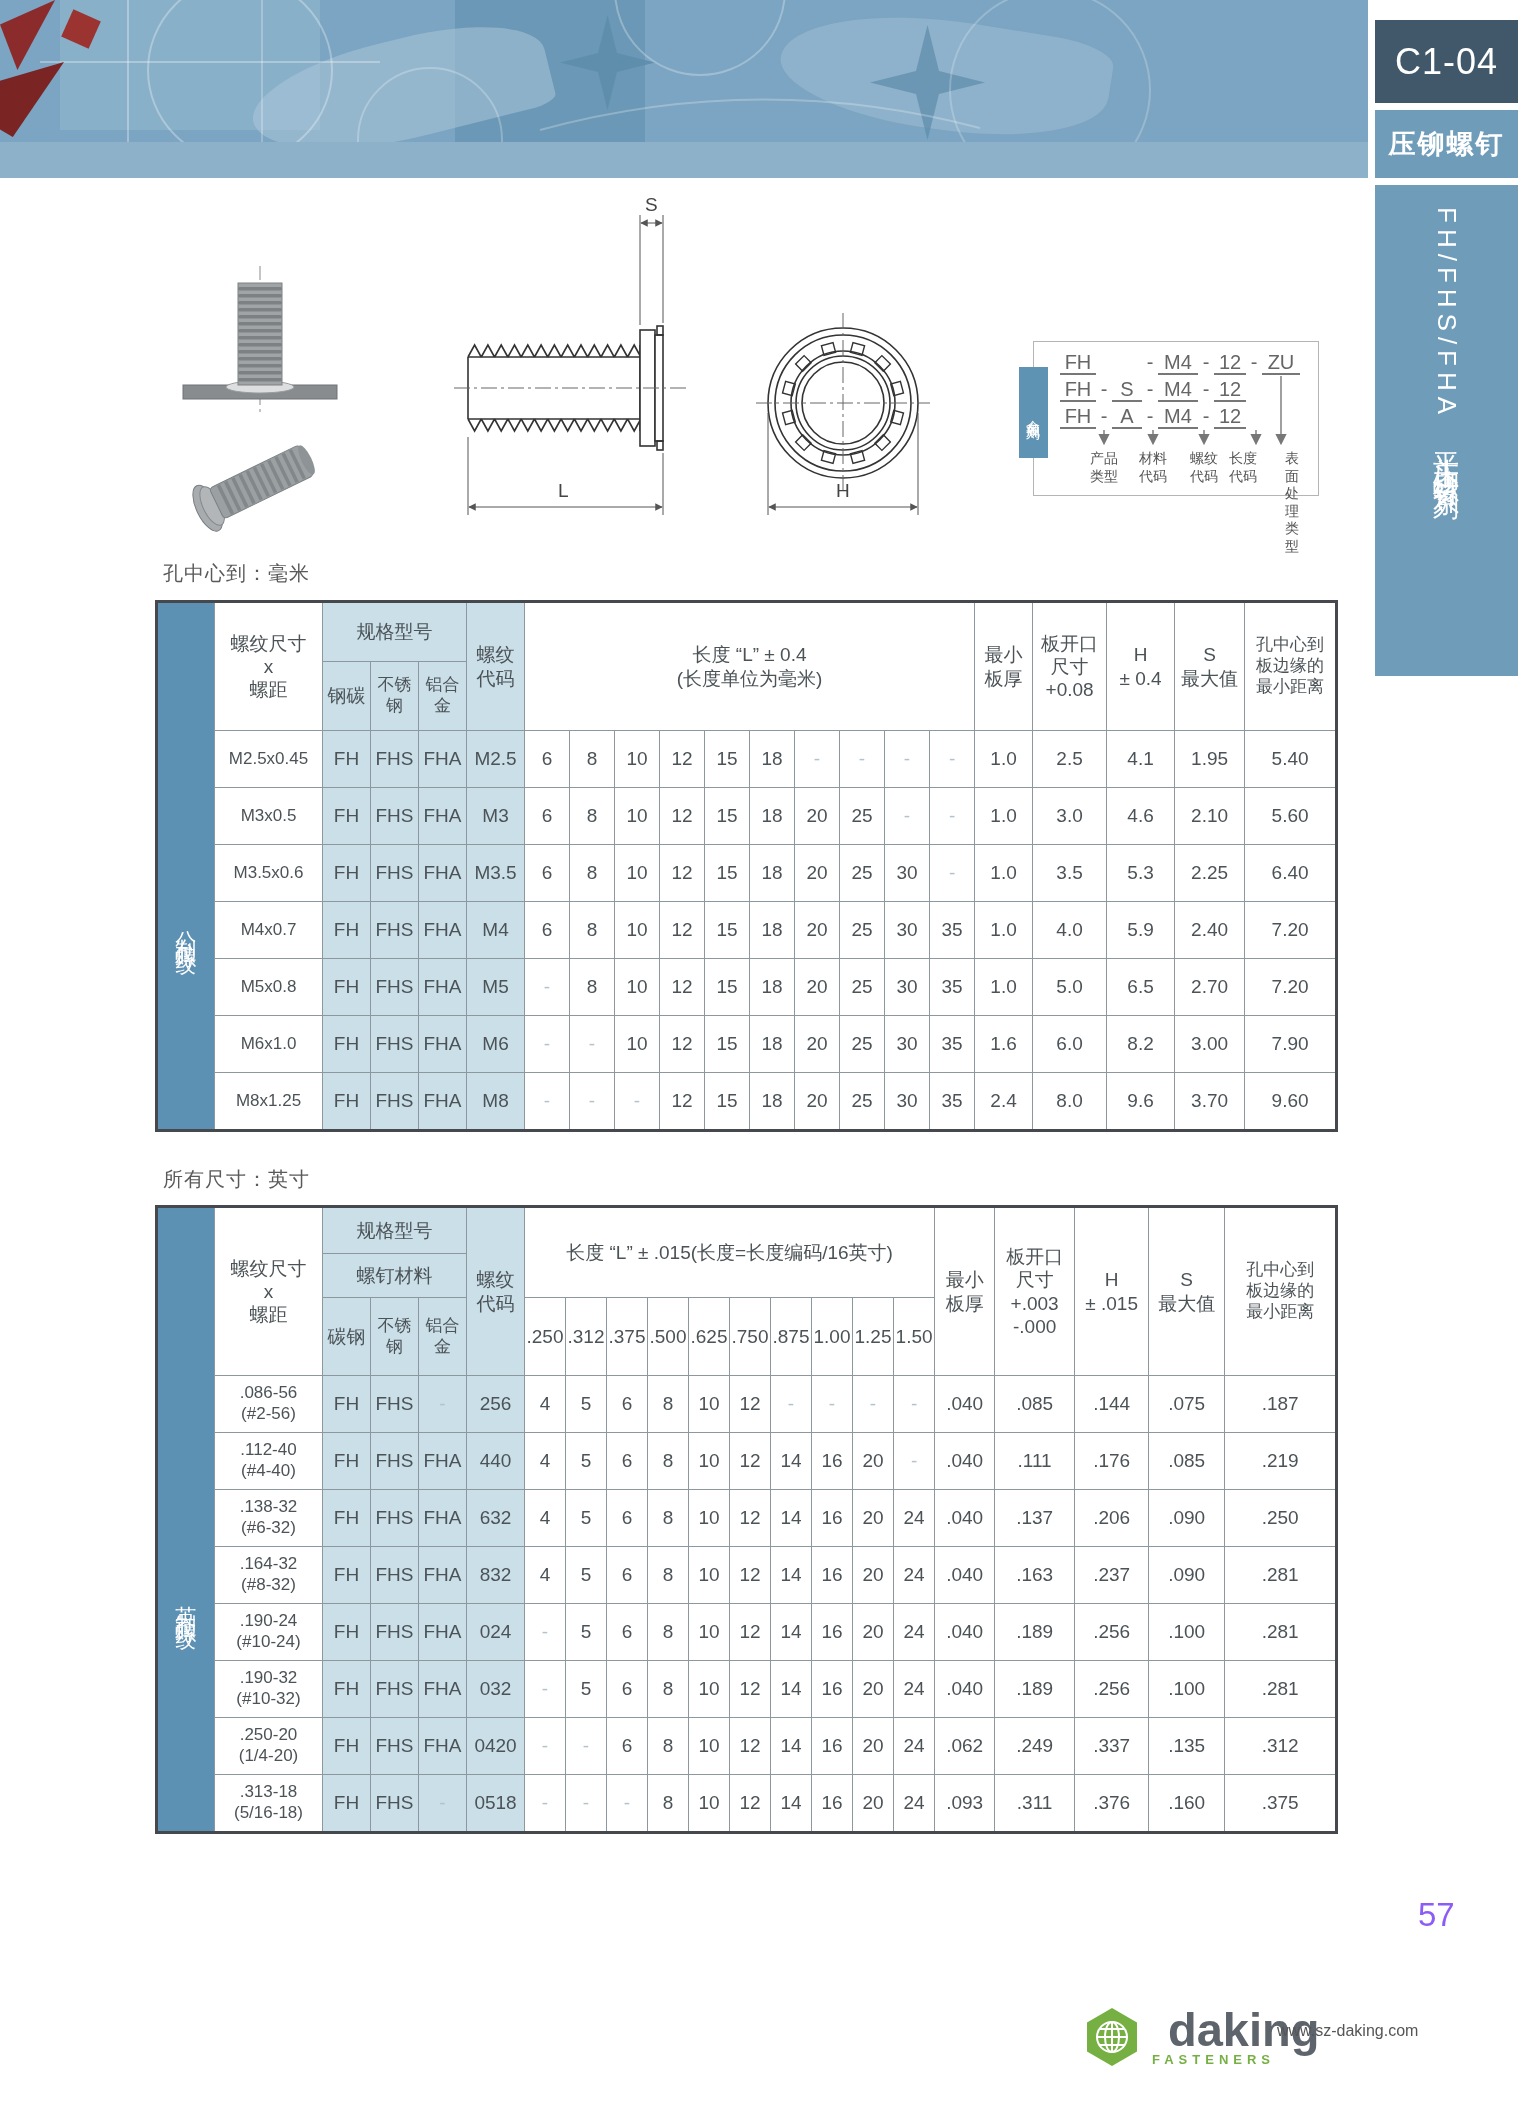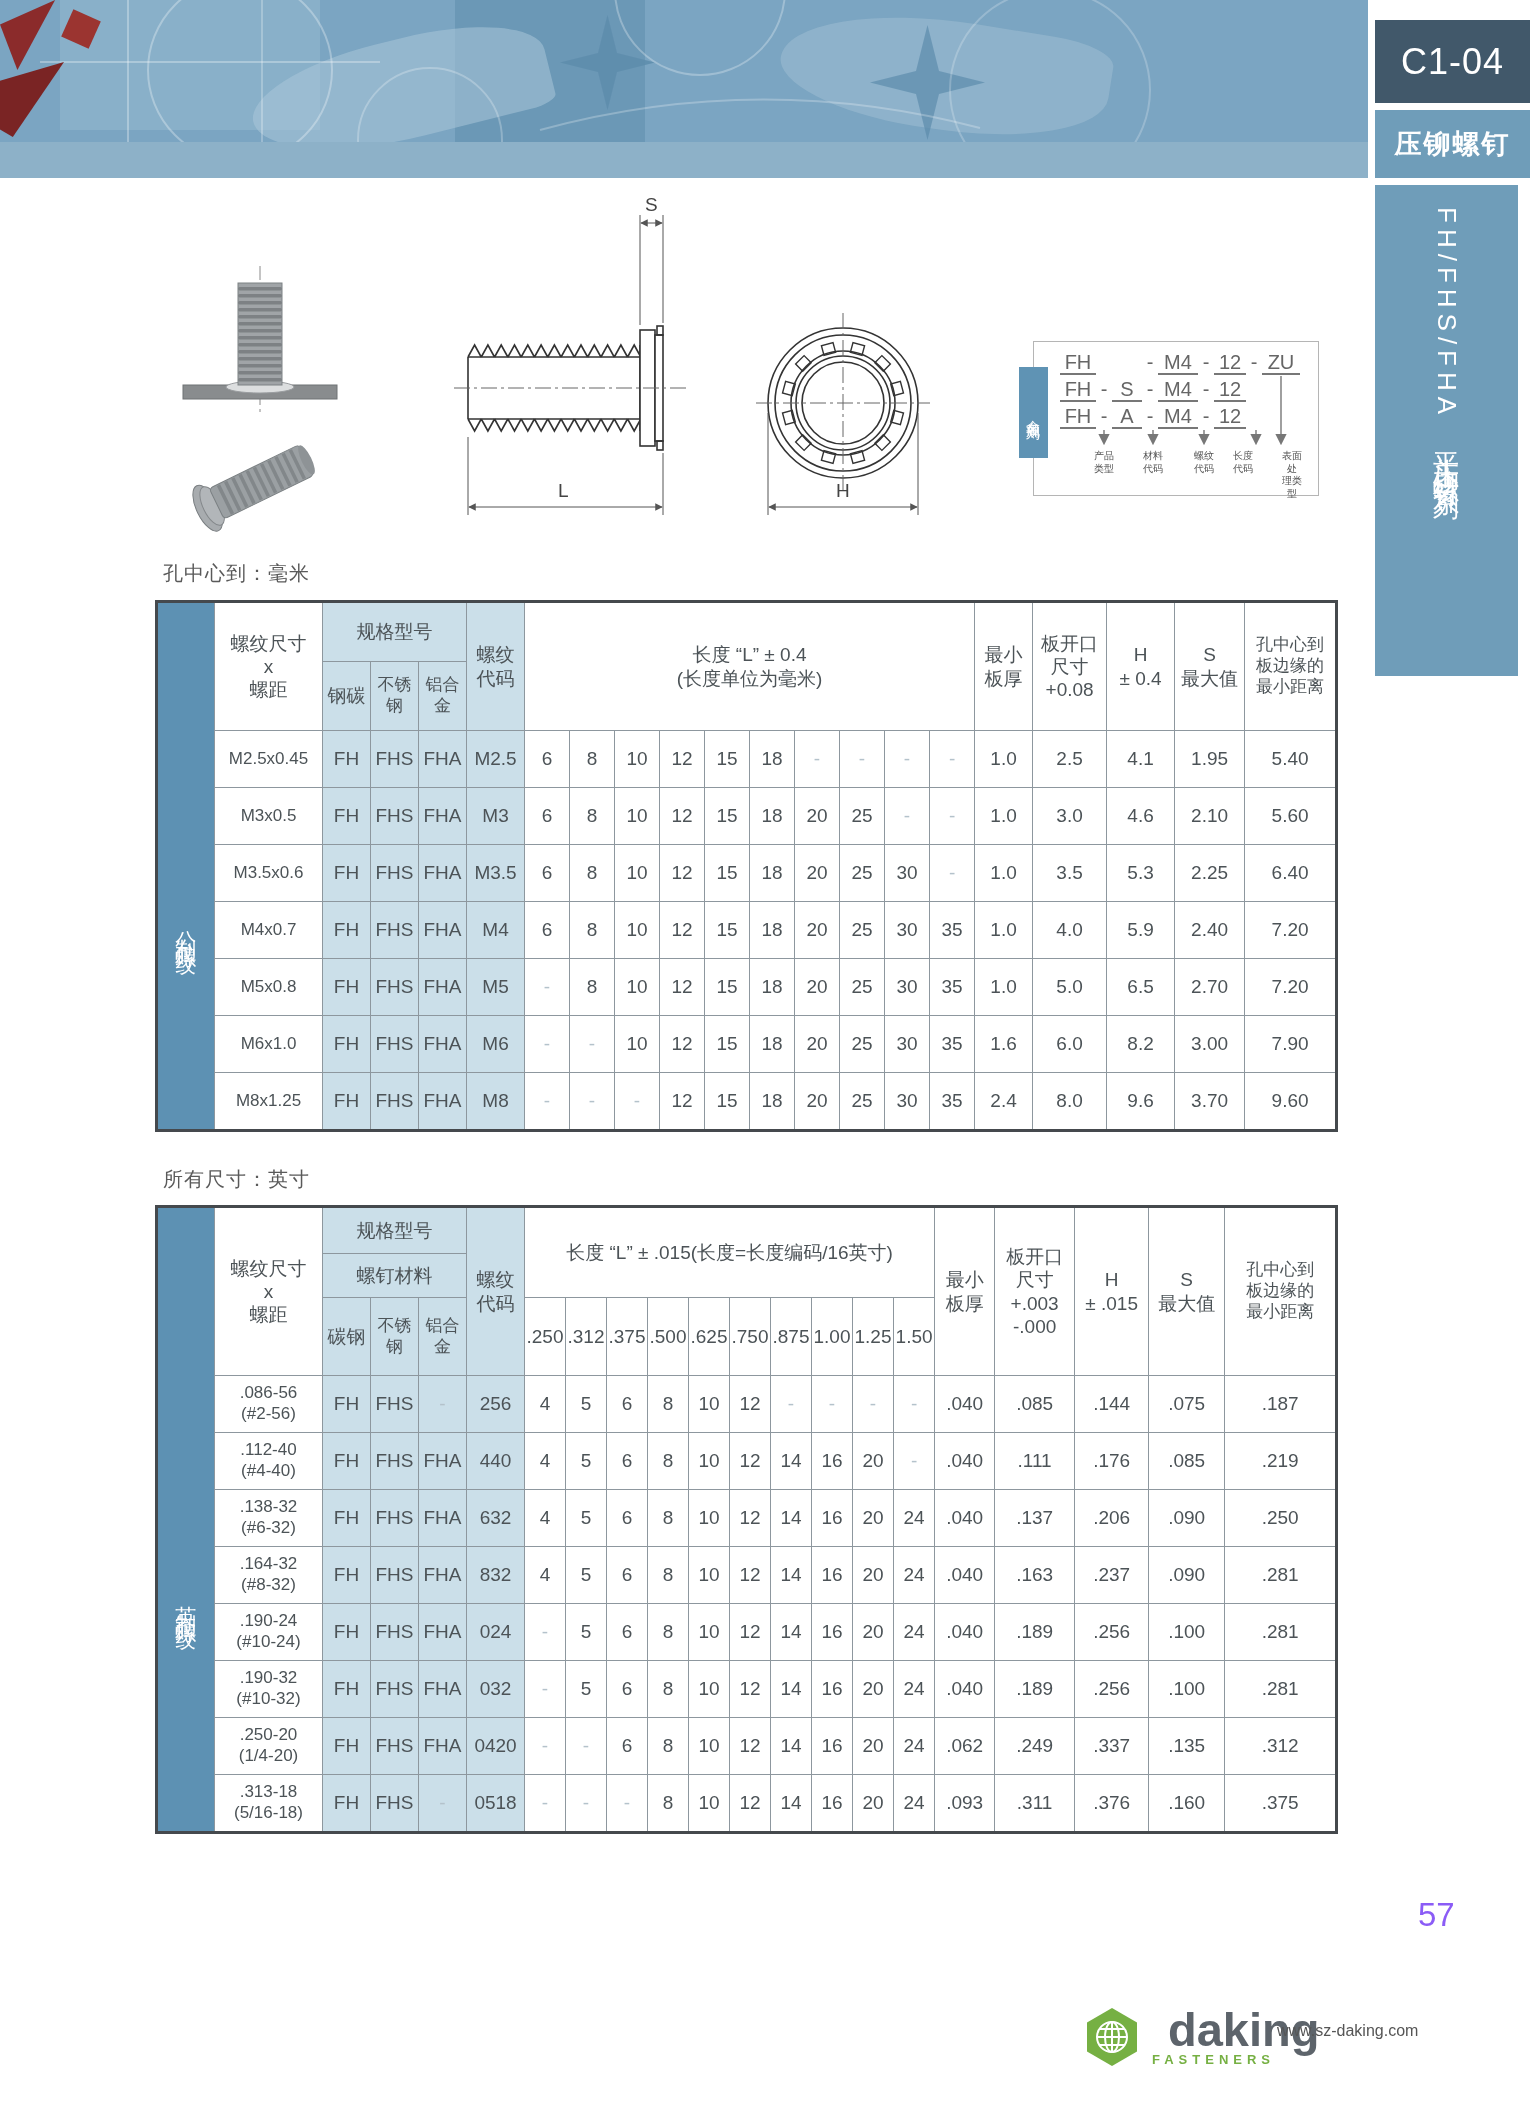--- a/index.html
+++ b/index.html
@@ -5,21 +5,21 @@
   html,body{margin:0;padding:0;background:#e8e8e8;}
   .page{position:relative;width:1530px;height:2126px;background:#ffffff;overflow:hidden;
         font-family:"Liberation Sans","DejaVu Sans",sans-serif;color:#4c5357;}
 
   
   .band{position:absolute;left:0;top:0;width:1368px;height:142px;background:#7ba5c2;overflow:hidden;}
   .band-strip{position:absolute;left:0;top:142px;width:1368px;height:36px;background:#8db1c8;}
   .shape{position:absolute;}
 
   
-  .tag{position:absolute;left:1375px;width:155px;display:flex;align-items:center;justify-content:center;color:#fff;}
+  .tag{position:absolute;left:1375px;width:143px;display:flex;align-items:center;justify-content:center;color:#fff;}
   .tag-code{top:20px;height:83px;background:#41586a;font-size:36px;letter-spacing:1px;}
   .tag-cat{top:110px;height:68px;background:#6f9db9;font-size:27px;font-weight:bold;letter-spacing:2px;}
   .side-tab{position:absolute;left:1375px;top:185px;width:143px;height:491px;background:#6f9db9;
             display:flex;justify-content:center;padding-top:22px;box-sizing:border-box;}
   .side-tab span{writing-mode:vertical-rl;color:#fff;font-size:26px;letter-spacing:6px;line-height:1;}
 
   
   .note{position:absolute;left:163px;font-size:20px;color:#5a5a5a;letter-spacing:1px;}
 
   
@@ -41,21 +41,21 @@
   .naming-tab{position:absolute;left:1019px;top:367px;width:29px;height:91px;background:#5f93b4;
               display:flex;align-items:center;justify-content:center;}
   .naming-tab span{writing-mode:vertical-rl;text-orientation:upright;color:#fff;font-size:14px;letter-spacing:2px;}
   .ncode-rows{position:absolute;left:26px;top:7px;width:248px;}
   .ncode-row{display:flex;height:27px;align-items:center;font-size:20px;color:#666;}
   .tok{display:inline-block;text-align:center;border-bottom:2px solid #777;line-height:22px;height:24px;box-sizing:border-box;}
   .tok.empty{border-bottom:none;}
   .nd{display:inline-block;width:16px;text-align:center;color:#666;}
   .t1{width:36px}.t2{width:30px}.t3{width:40px}.t4{width:32px}.t5{width:38px}
   .nlegend{position:absolute;top:108px;left:0;width:100%;}
-  .nleg{position:absolute;font-size:10px;color:#555;text-align:center;white-space:pre-line;line-height:1.25;transform:translateX(-50%);}
+  .nleg{position:absolute;font-size:14px;color:#555;text-align:center;white-space:pre-line;line-height:1.25;transform:translateX(-50%);}
 
   
   .hex{position:absolute;left:1087px;top:2008px;width:50px;height:58px;background:#76b043;
        clip-path:polygon(50% 0,100% 25%,100% 75%,50% 100%,0 75%,0 25%);}
   .brand{position:absolute;left:1146px;top:2002px;font-size:47px;font-weight:bold;color:#5d646b;letter-spacing:0px;margin-left:22px;}
   .brand-sub{position:absolute;left:1152px;top:2052px;font-size:13px;font-weight:bold;color:#76b043;letter-spacing:5px;}
   .website{position:absolute;left:1277px;top:2022px;font-size:16px;color:#555;}
   .pageno{position:absolute;left:1418px;top:1896px;font-size:33px;color:#8b5cf6;}
 
   svg text{font-family:"Liberation Sans","DejaVu Sans",sans-serif;}

